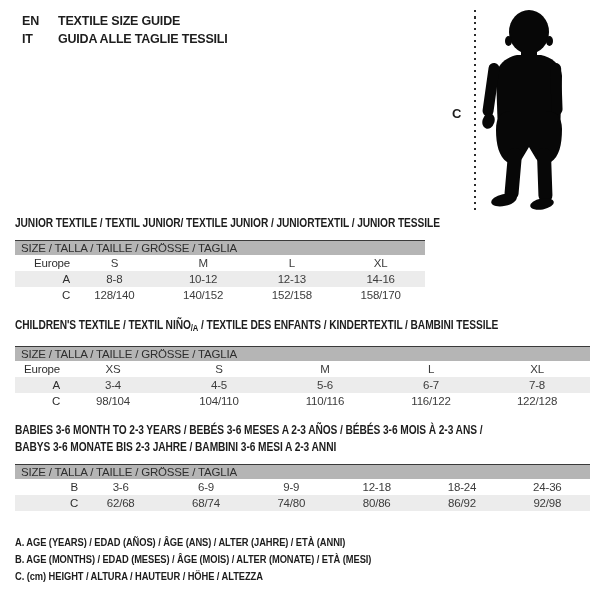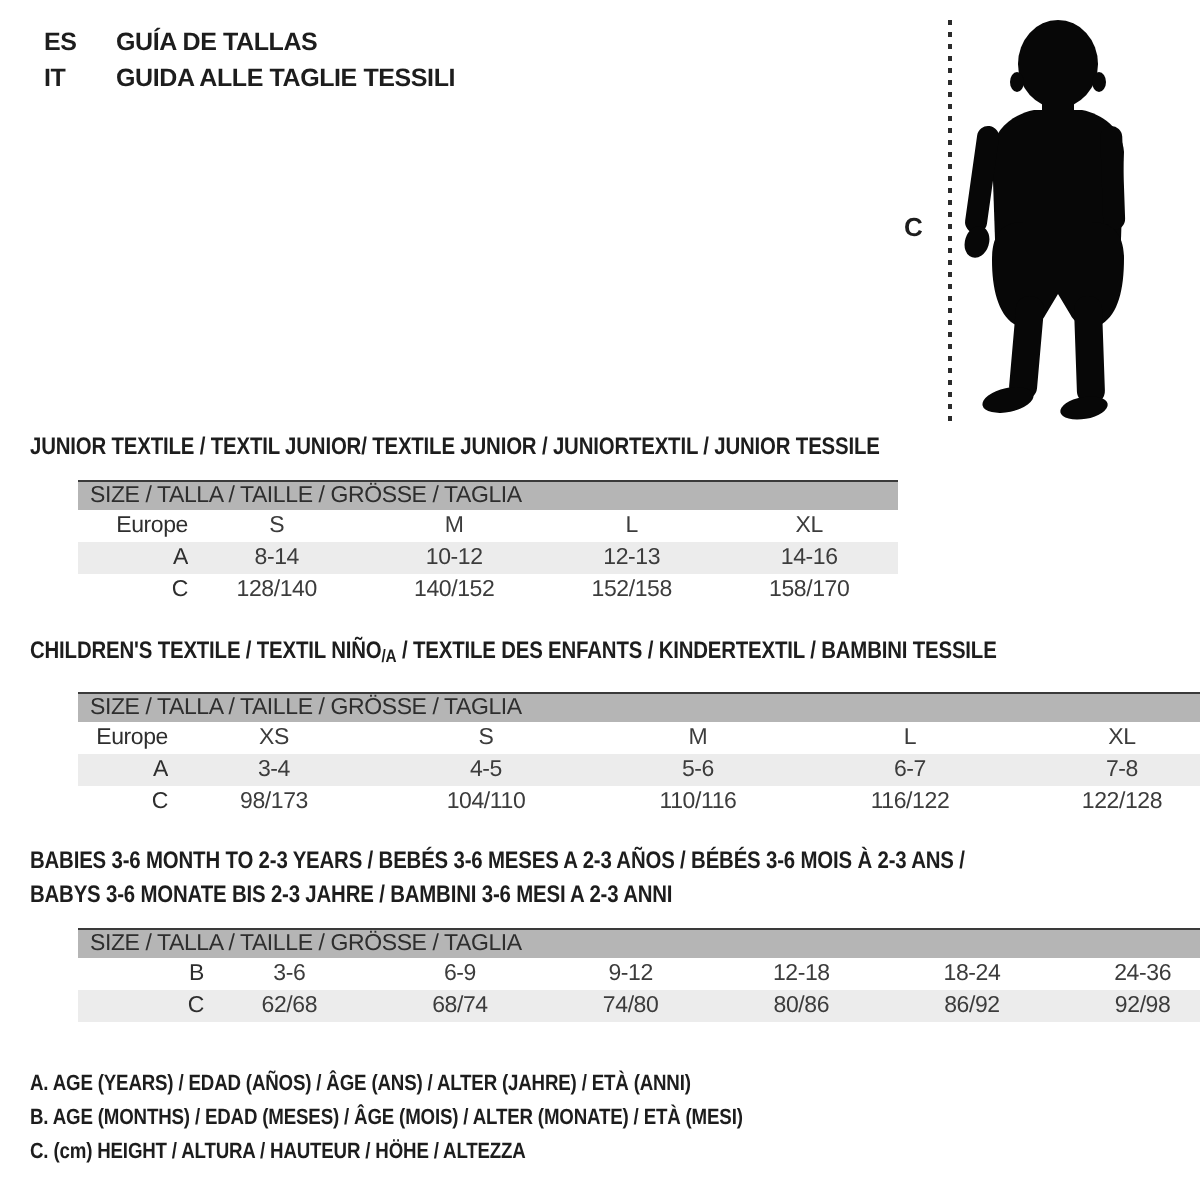--- a/index.html
+++ b/index.html
@@ -77,21 +77,20 @@
   .st1 { top: 215px; }
   .st2 { top: 317px; }
   .st3 { top: 422px; }
   .nino-sub { font-size: 9px; vertical-align: -2px; }
 
   
   table {
     position: absolute;
     border-collapse: collapse;
     table-layout: fixed;
-    margin-left: 24px;
   }
   .t1 { left: 15px; top: 240px; width: 410px; }
   .t2 { left: 15px; top: 346px; width: 575px; }
   .t3 { left: 15px; top: 464px; width: 575px; }
   td {
     font-size: 11.5px;
     font-weight: 400;
     color: var(--text_table, #3c3c3c);
     text-align: center;
     height: 16px;
@@ -131,21 +130,21 @@
   .fn-b { top: 553px; }
   .fn-c { top: 570px; }
 </style>
 </head>
 <body>
 
 <div class="canvas">
 
   <div class="lang-block">
     <div class="lang-row">
-      <span class="lang-code">ES</span><span>GUÍA DE TALLAS</span>
+      <span class="lang-code">EN</span><span>TEXTILE SIZE GUIDE</span>
     </div>
     <div class="lang-row">
       <span class="lang-code">IT</span><span>GUIDA ALLE TAGLIE TESSILI</span>
     </div>
   </div>
 
   <div class="dotted-line"></div>
   <div class="height-label">C</div>
   <svg class="silhouette-svg" viewBox="0 0 84 204" aria-hidden="true">
     <ellipse cx="48" cy="24" rx="20" ry="22"></ellipse>
@@ -179,21 +178,21 @@
     </tr>
     <tr>
       <td class="lbl">Europe</td>
       <td>S</td>
       <td>M</td>
       <td>L</td>
       <td>XL</td>
     </tr>
     <tr>
       <td class="lbl">A</td>
-      <td>8-14</td>
+      <td>8-8</td>
       <td>10-12</td>
       <td>12-13</td>
       <td>14-16</td>
     </tr>
     <tr>
       <td class="lbl">C</td>
       <td>128/140</td>
       <td>140/152</td>
       <td>152/158</td>
       <td>158/170</td>
@@ -226,21 +225,21 @@
     <tr>
       <td class="lbl">A</td>
       <td>3-4</td>
       <td>4-5</td>
       <td>5-6</td>
       <td>6-7</td>
       <td>7-8</td>
     </tr>
     <tr>
       <td class="lbl">C</td>
-      <td>98/173</td>
+      <td>98/104</td>
       <td>104/110</td>
       <td>110/116</td>
       <td>116/122</td>
       <td>122/128</td>
     </tr>
   </tbody>
     </table>
 
   <div class="section-title st3">
     <div>BABIES 3-6 MONTH TO 2-3 YEARS / BEBÉS 3-6 MESES A 2-3 AÑOS / BÉBÉS 3-6 MOIS À 2-3 ANS /</div>
@@ -257,21 +256,21 @@
         <col>
       </colgroup>
     <tbody>
         <tr class="hdr">
       <td colspan="7">SIZE / TALLA / TAILLE / GRÖSSE / TAGLIA</td>
     </tr>
     <tr>
       <td class="lbl">B</td>
       <td>3-6</td>
       <td>6-9</td>
-      <td>9-12</td>
+      <td>9-9</td>
       <td>12-18</td>
       <td>18-24</td>
       <td>24-36</td>
     </tr>
     <tr>
       <td class="lbl">C</td>
       <td>62/68</td>
       <td>68/74</td>
       <td>74/80</td>
       <td>80/86</td>

